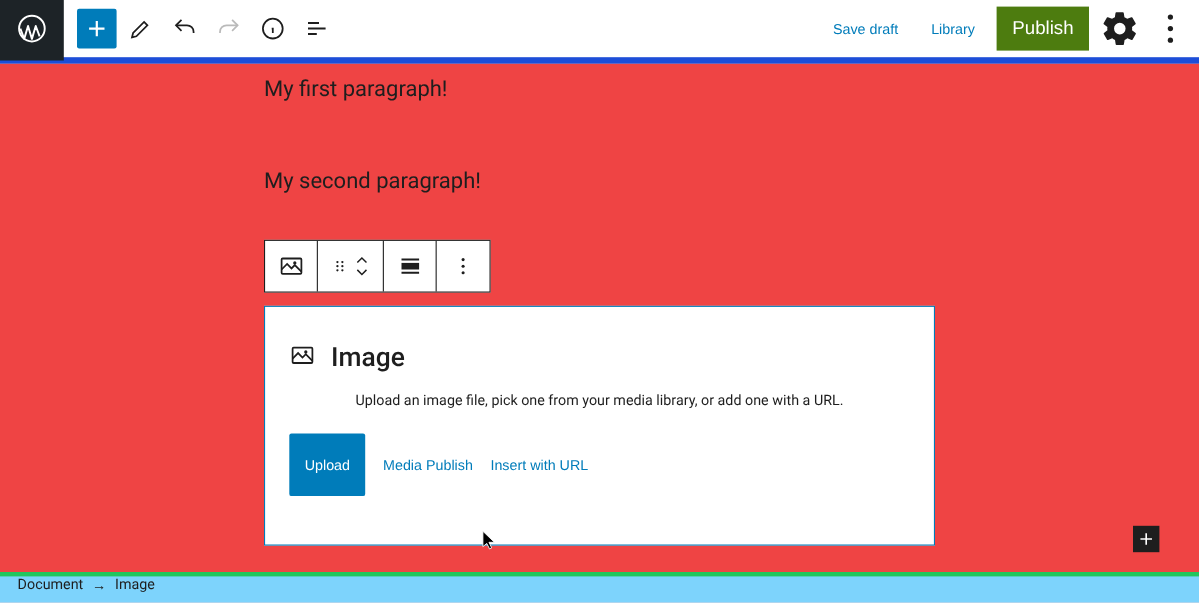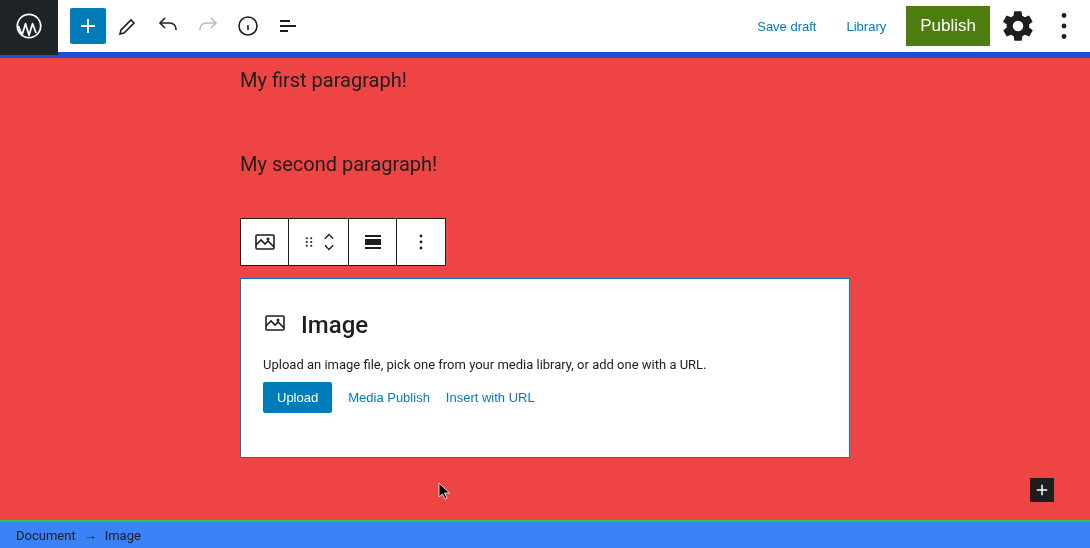--- a/index.html
+++ b/index.html
@@ -30,29 +30,29 @@
   .bt-cell:last-child { border-right: none; }
   .bt-cell.wide { width: 60px; flex-direction: row; gap: 2px; }
   .bt-icon { width: 24px; height: 24px; }
   .bt-stack { display:flex; flex-direction:column; gap:0; }
   .bt-stack svg { width:18px; height:10px; }
   
   .image-block { border: 1.5px solid #007cba; background: #fff; padding: 32px 22px 44px; }
   .ib-head { display: flex; align-items: center; gap: 14px; margin-bottom: 18px; }
   .ib-head svg { width: 24px; height: 24px; }
   .ib-title { font-size: 24px; font-weight: 500; color: #1e1e1e; }
-  .ib-desc { font-size: 13px; color: #1e1e1e; margin-bottom: 10px; }
+  .ib-desc { font-size: 13px; color: #1e1e1e; margin-bottom: 22px; text-align: center; }
   .ib-actions { display: flex; align-items: center; gap: 16px; }
-  .ib-upload { background: #007cba; color: #fff; border: none; font-size: 13px; padding: 8px 14px; border-radius: 2px; cursor: pointer; }
+  .ib-upload { background: #007cba; color: #fff; border: none; font-size: 13px; padding: 21px 14px; border-radius: 2px; cursor: pointer; }
   .ib-link { background: none; border: none; color: #007cba; font-size: 13px; cursor: pointer; }
   
   .add-fab { position: absolute; right: 20px; bottom: 18px; width: 24px; height: 24px; background: #1e1e1e; color: #fff; display: flex; align-items: center; justify-content: center; cursor: pointer; }
   .add-fab svg { width: 18px; height: 18px; }
   
-  .footer { height: 28px; border-top: 2px solid #22c55e; display: flex; align-items: center; padding: 0 16px; font-size: 13px; color: #1e1e1e; gap: 8px; background: #3b82f6; }
+  .footer { height: 28px; border-top: 4px solid #22c55e; display: flex; padding: 0 16px; font-size: 13px; color: #1e1e1e; gap: 8px; background: #7dd3fc; }
   .footer .arrow { color: #1e1e1e; }
   
   .cursor { position: absolute; left: 438px; top: 424px; pointer-events: none; }
   .cursor svg { width: 14px; height: 18px; }
 </style>
 </head>
 <body>
 
 <div class="topbar">
   <div class="wp-logo">

